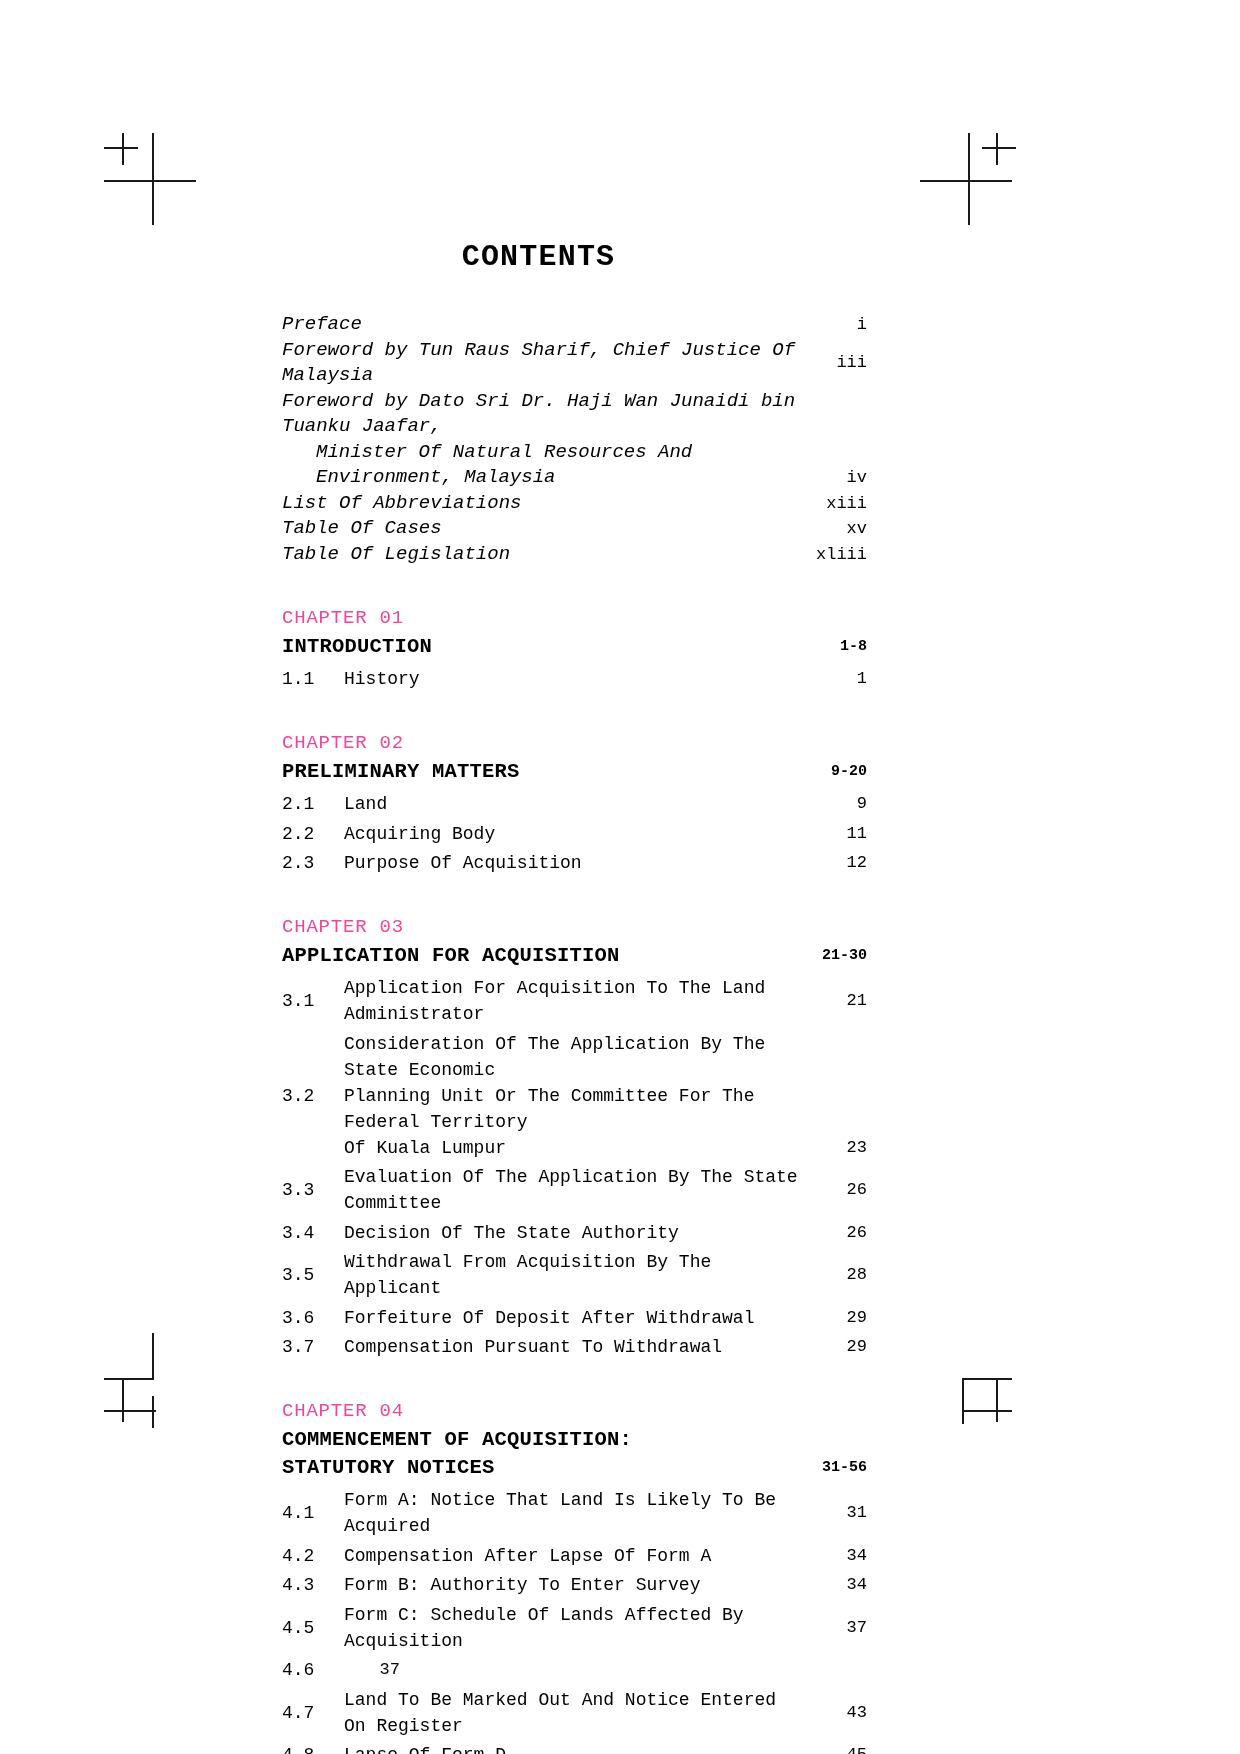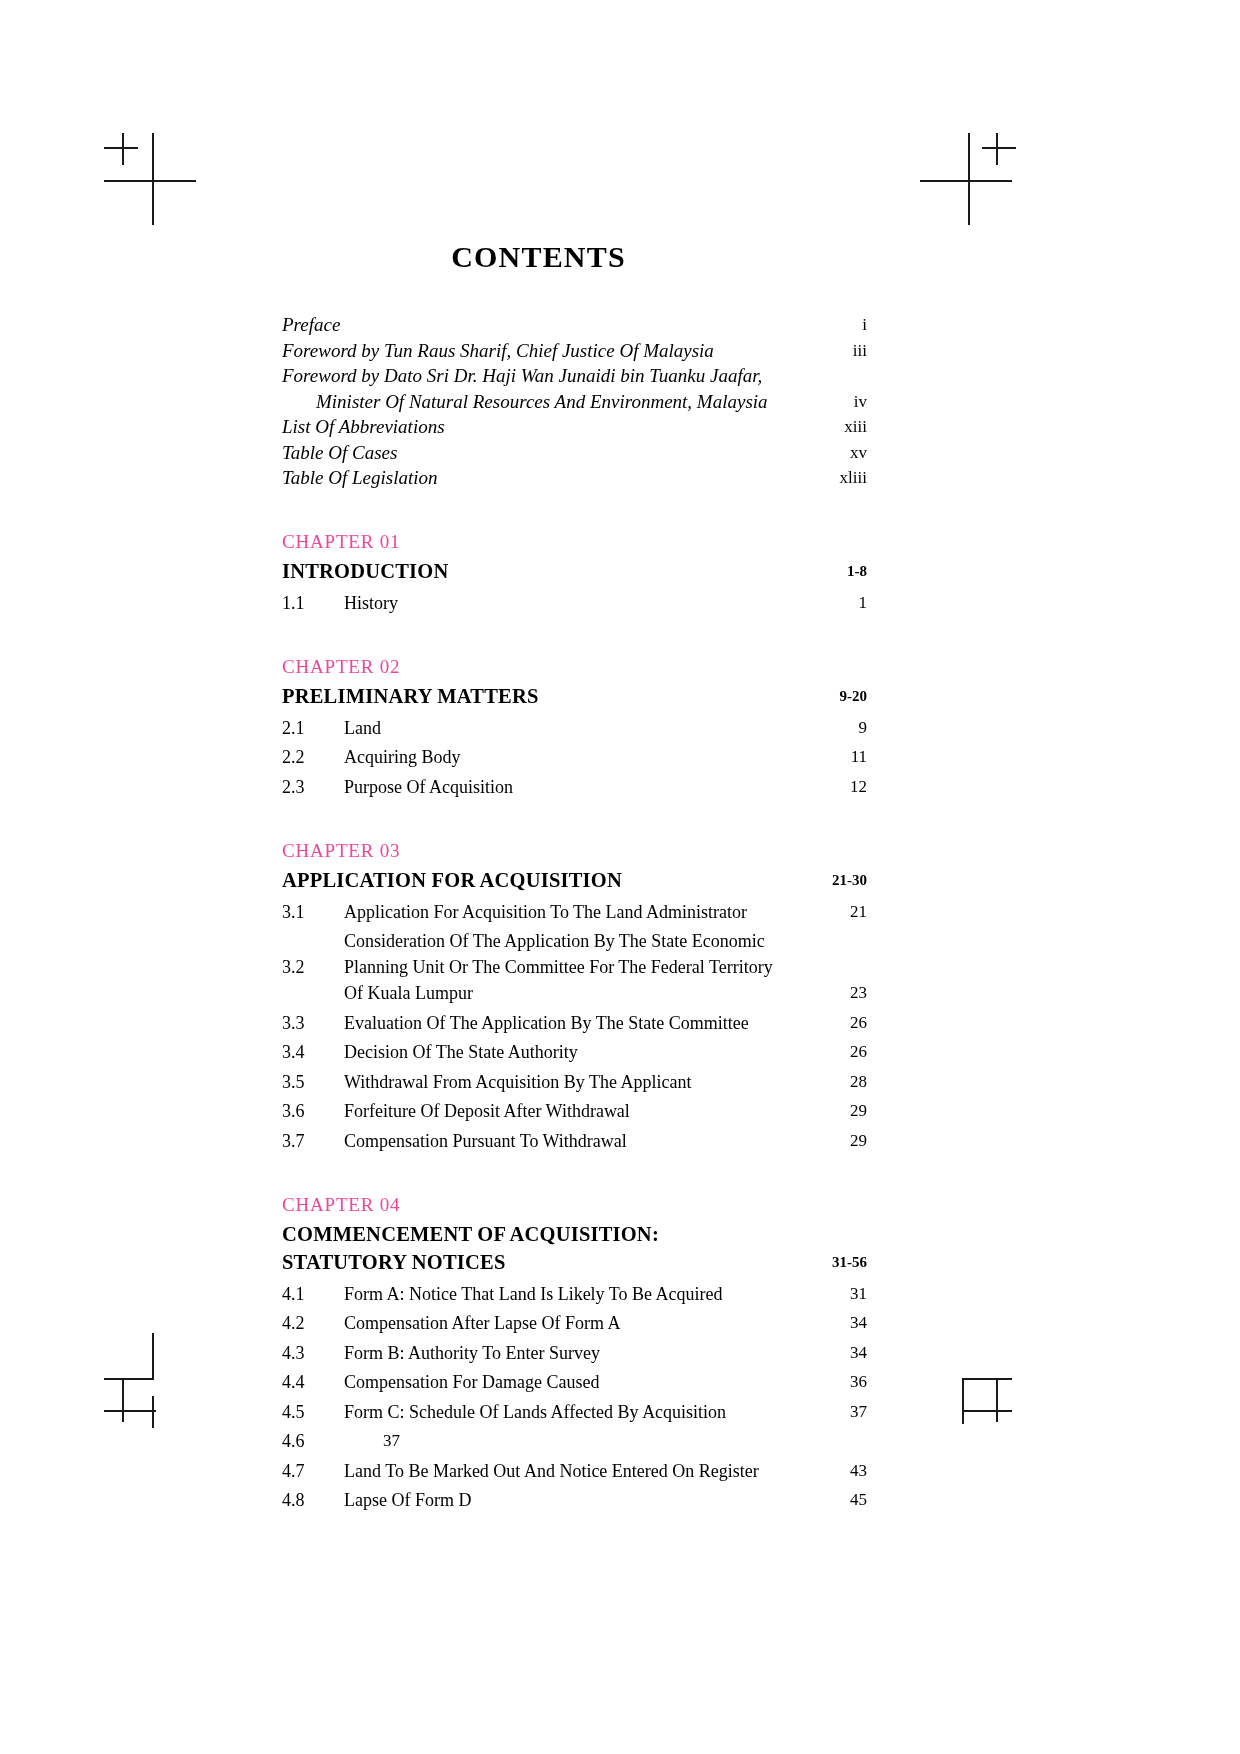--- a/index.html
+++ b/index.html
@@ -5,21 +5,21 @@
   html, body {
     margin: 0;
     padding: 0;
     background: #ffffff;
   }
   .page {
     position: relative;
     width: 1240px;
     height: 1754px;
     background: #ffffff;
-    font-family: Liberation Serif, serif;
+    font-family: Liberation Mono, monospace;
     color: #000000;
     overflow: hidden;
   }
 
   
   .crop { position: absolute; background: #1a1a1a; }
   .crop.h { height: 2px; }
   .crop.v { width: 2px; }
 
   
@@ -293,25 +293,20 @@
           <span class="sec-num">4.2</span>
           <span class="sec-text">Compensation After Lapse Of Form A</span>
           <span class="pageno">34</span>
         </div>
         <div class="row section-row">
           <span class="sec-num">4.3</span>
           <span class="sec-text">Form B: Authority To Enter Survey</span>
           <span class="pageno">34</span>
         </div>
         <div class="row section-row">
-          <span class="sec-num">4.4</span>
-          <span class="sec-text">Compensation For Damage Caused</span>
-          <span class="pageno">36</span>
-        </div>
-        <div class="row section-row">
           <span class="sec-num">4.5</span>
           <span class="sec-text">Form C: Schedule Of Lands Affected By Acquisition</span>
           <span class="pageno">37</span>
         </div>
         <div class="row section-row">
           <span class="sec-num">4.6</span>
           <span class="pageno">37</span>
         </div>
         <div class="row section-row">
           <span class="sec-num">4.7</span>

